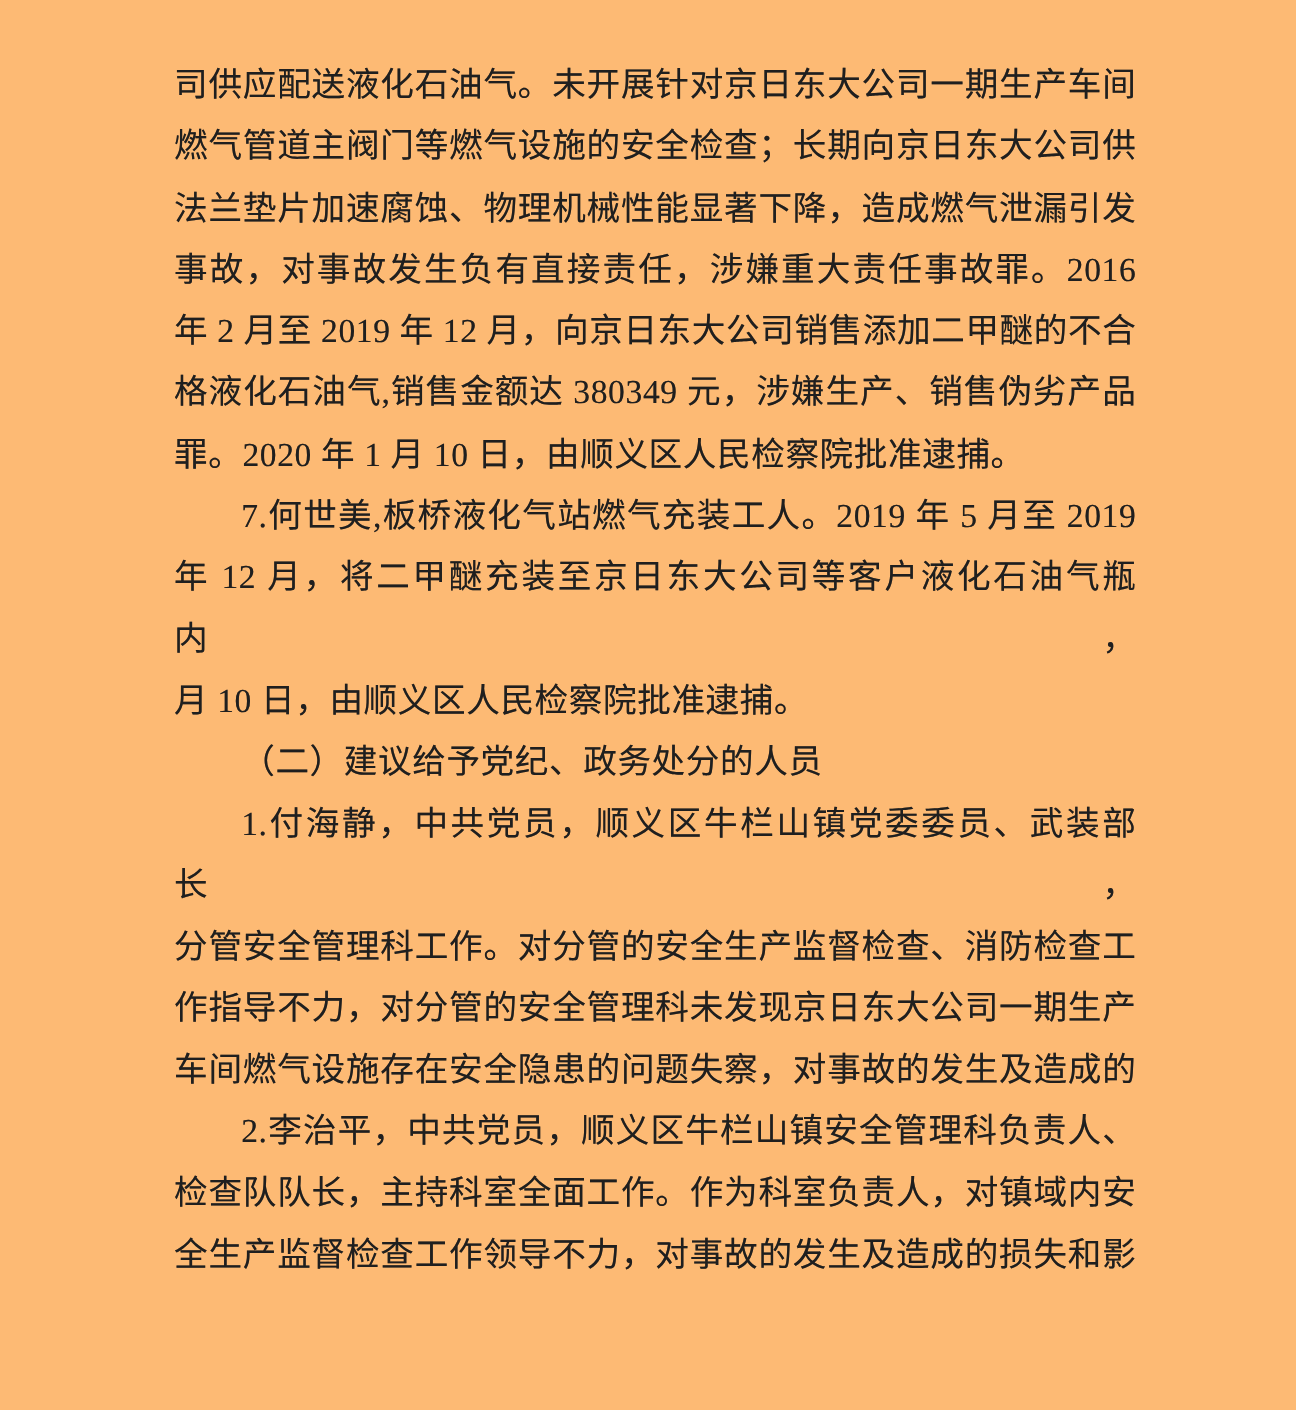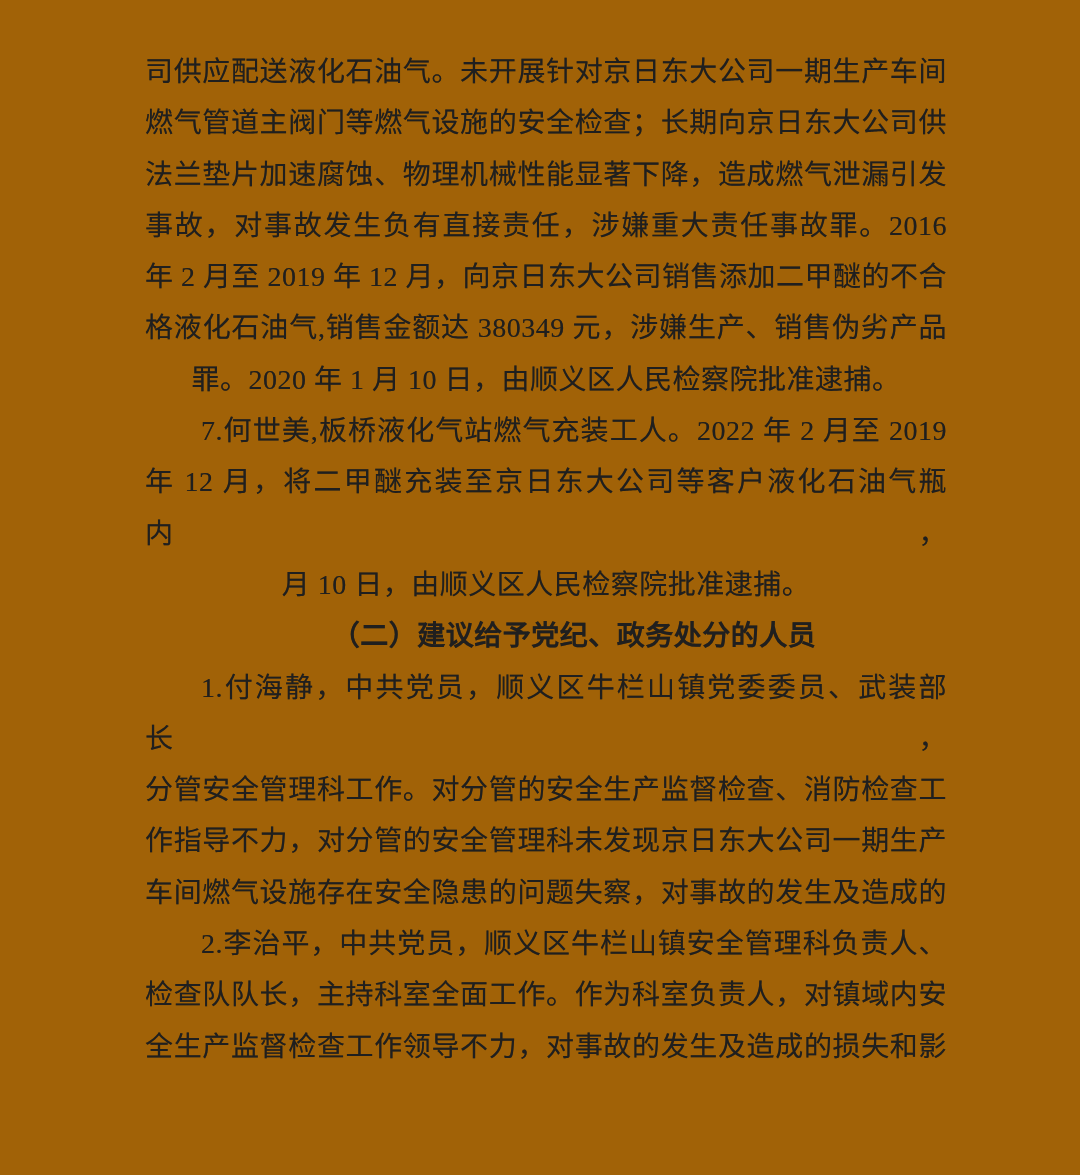--- a/index.html
+++ b/index.html
@@ -22,52 +22,52 @@
     color: #1f1f1f;
   }
   .paragraph {
     margin: 0;
     padding: 0;
   }
   .line {
     font-size: 28px;
     line-height: 51.3px;
     letter-spacing: 0.5px;
-    text-align: center;
+    text-align: left;
     
     text-shadow: 0 0 0.4px rgba(30,30,30,0.55);
   }
   
   .line.fill {
     text-align: justify;
     text-align-last: justify;
     text-justify: inter-character;
   }
   .line.indent {
     text-indent: 2em;
   }
   .paragraph.heading .line {
-    font-weight: bold;
+    font-weight: normal;
   }
 </style>
 </head>
 <body>
 
-<div class="page" style="background: #a16207; color: rgb(31, 31, 31);">
+<div class="page" style="background: #fdba74; color: rgb(31, 31, 31);">
     <div class="paragraph body">
       <div class="line fill">司供应配送液化石油气。未开展针对京日东大公司一期生产车间</div>
       <div class="line fill">燃气管道主阀门等燃气设施的安全检查；长期向京日东大公司供</div>
       <div class="line fill">法兰垫片加速腐蚀、物理机械性能显著下降，造成燃气泄漏引发</div>
       <div class="line fill">事故，对事故发生负有直接责任，涉嫌重大责任事故罪。2016</div>
       <div class="line fill">年 2 月至 2019 年 12 月，向京日东大公司销售添加二甲醚的不合</div>
       <div class="line fill">格液化石油气,销售金额达 380349 元，涉嫌生产、销售伪劣产品</div>
       <div class="line">罪。2020 年 1 月 10 日，由顺义区人民检察院批准逮捕。</div>
     </div>
     <div class="paragraph body">
-      <div class="line indent fill">7.何世美,板桥液化气站燃气充装工人。2022 年 2 月至 2019</div>
+      <div class="line indent fill">7.何世美,板桥液化气站燃气充装工人。2019 年 5 月至 2019</div>
       <div class="line fill">年 12 月，将二甲醚充装至京日东大公司等客户液化石油气瓶内，</div>
       <div class="line">月 10 日，由顺义区人民检察院批准逮捕。</div>
     </div>
     <div class="paragraph heading">
       <div class="line indent">（二）建议给予党纪、政务处分的人员</div>
     </div>
     <div class="paragraph body">
       <div class="line indent fill">1.付海静，中共党员，顺义区牛栏山镇党委委员、武装部长，</div>
       <div class="line fill">分管安全管理科工作。对分管的安全生产监督检查、消防检查工</div>
       <div class="line fill">作指导不力，对分管的安全管理科未发现京日东大公司一期生产</div>

